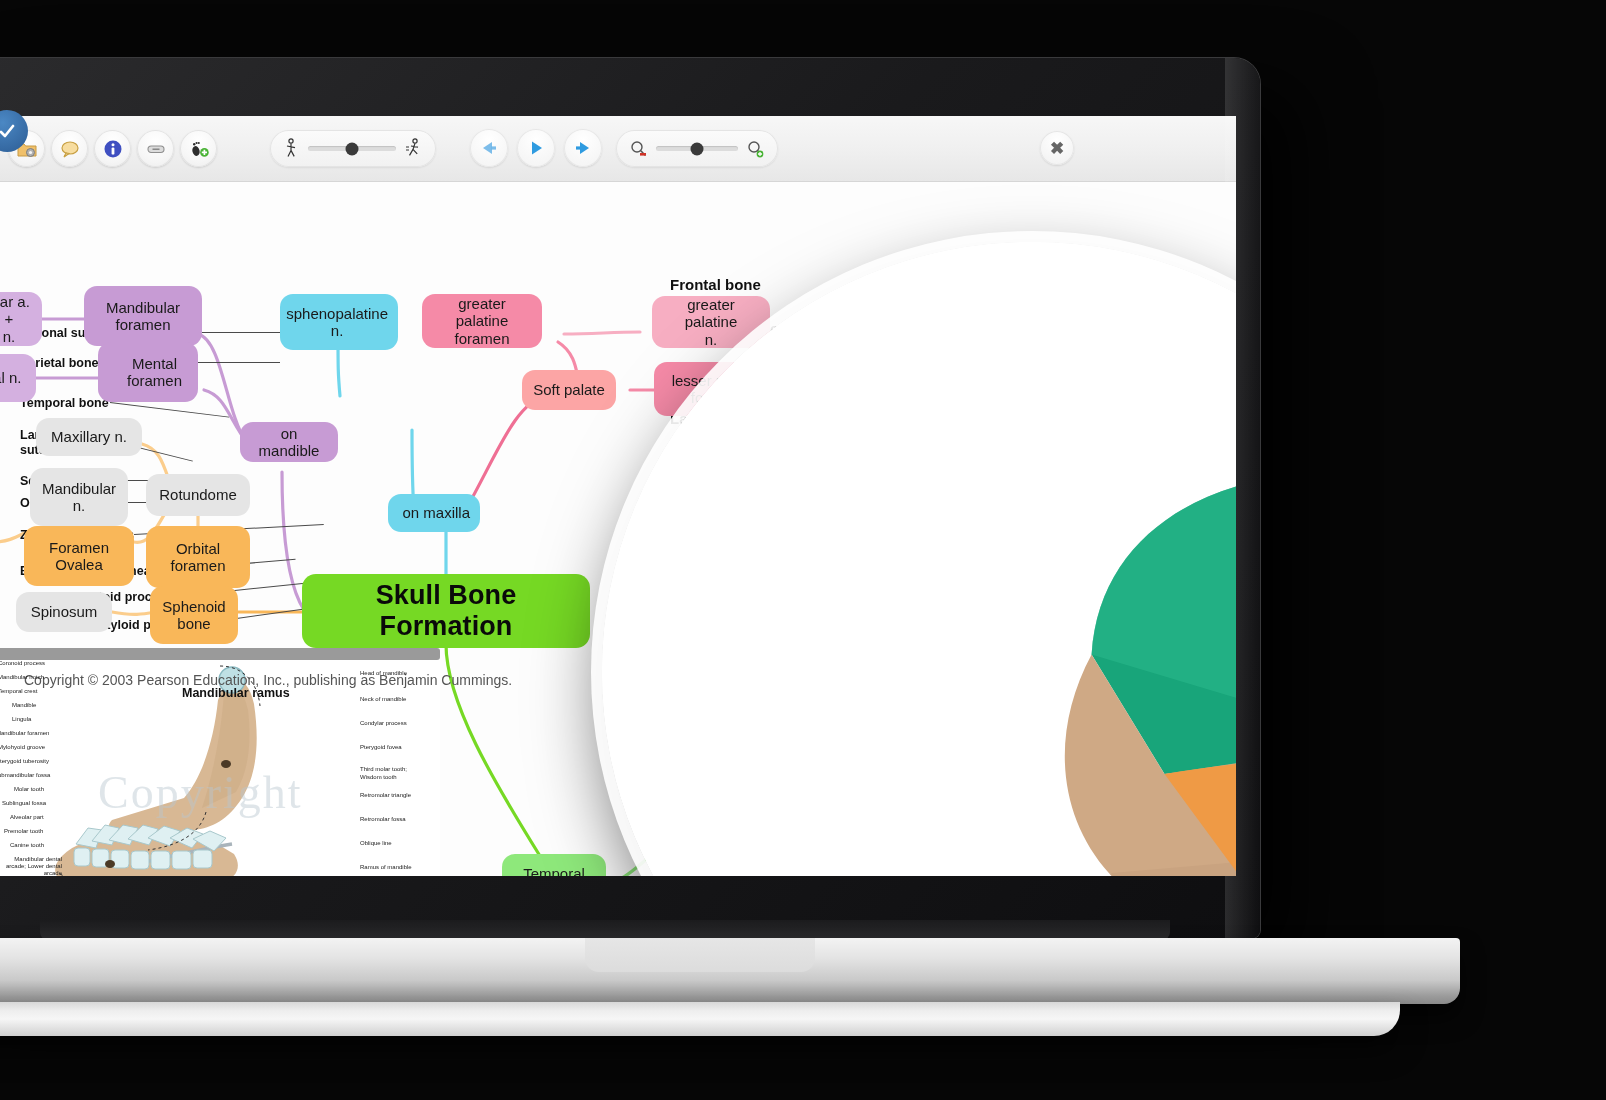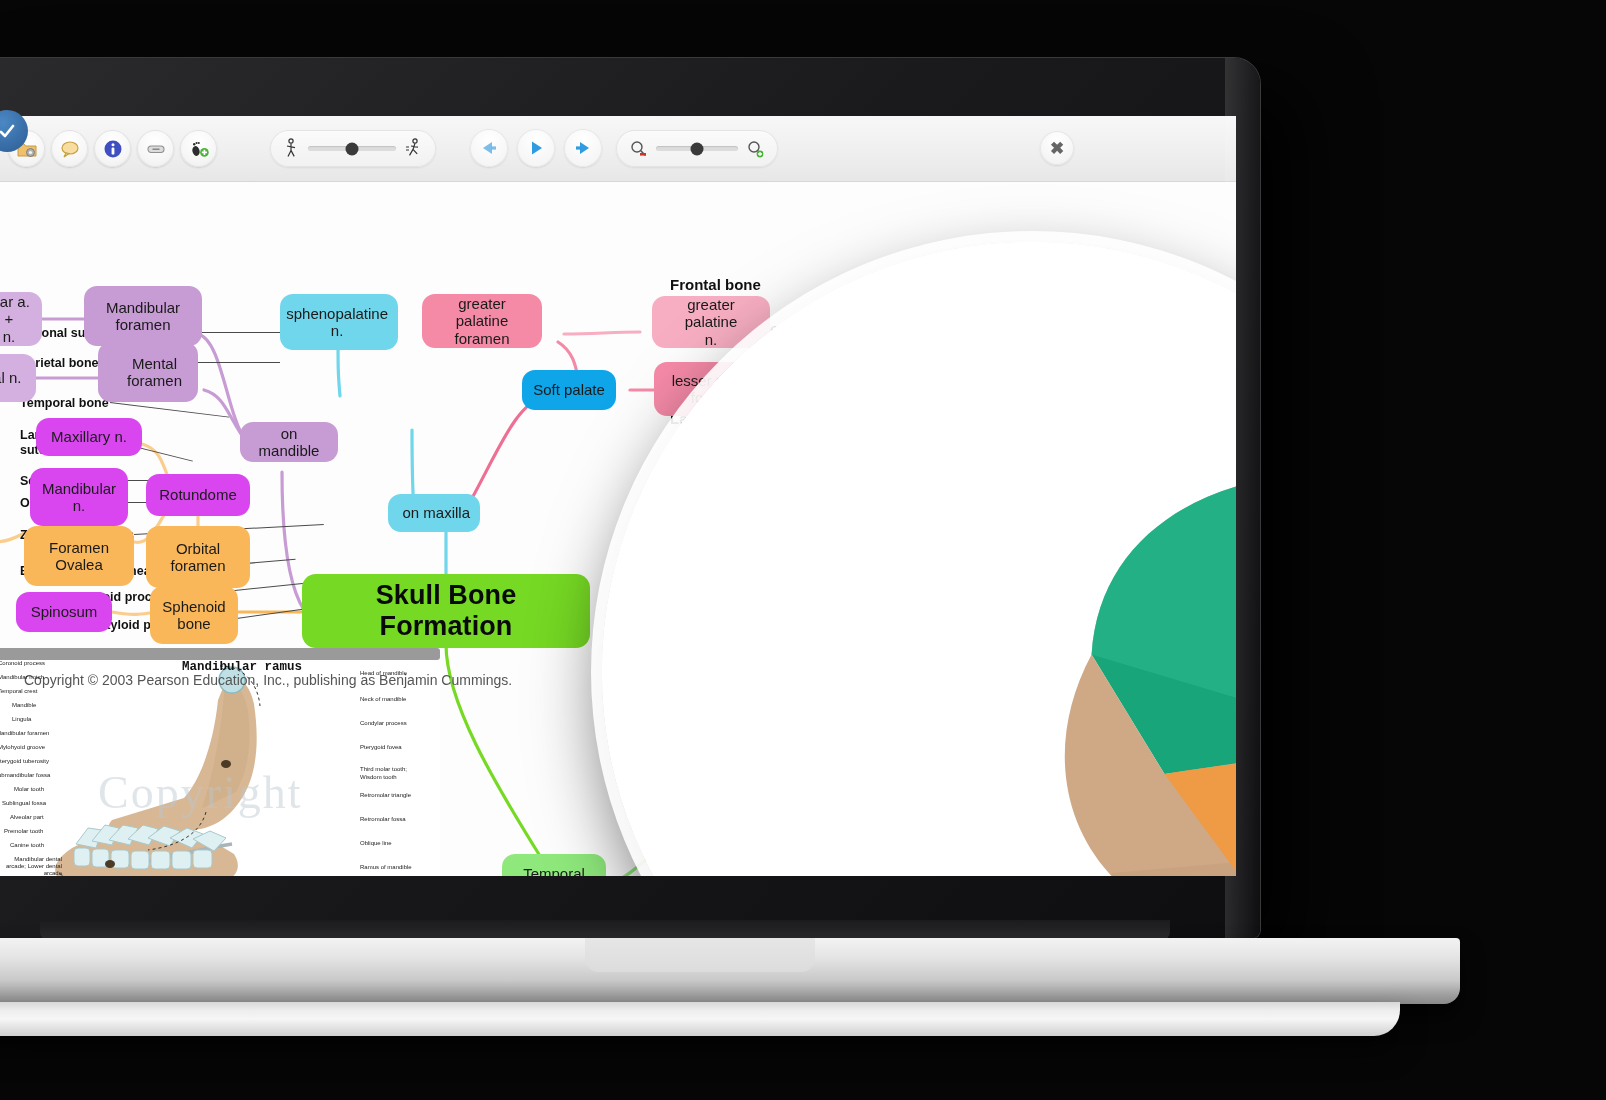--- a/index.html
+++ b/index.html
@@ -128,25 +128,25 @@
     text-align:center;
     font-size:15px; line-height:1.14;
     color:#1a1a1a;
     padding:6px 10px;
     cursor:pointer;
     z-index:6;
   }
   .n-purple  { background:#c79bd4; }
   .n-purple2 { background:#d4b0e0; }
   .n-orange  { background:#f9b759; }
-  .n-orange2 { background:#d946ef; }
+  .n-orange2 { background:#e5e5e5; }
   .n-cyan    { background:#6fd6ec;justify-content:flex-end; }
   .n-pink    { background:#f58aa7; }
   .n-pink2   { background:#f7aec2; }
-  .n-rose    { background:#0ea5e9; }
+  .n-rose    { background:#fca5a5; }
   .n-green   { background:#8ee87b; }
   .n-green2  { background:#aeeb9b; }
   .n-root{
     background:#76d924; color:#0a0a0a;
     font-size:27px; font-weight:bold; border-radius:14px;
     letter-spacing:.1px;
   }
 
   
   .anat{ position:absolute; z-index:2; }
@@ -489,21 +489,21 @@
           <div class="lbl" style="left:26px;top:174px;">Parietal bone</div>
           <div class="lbl" style="left:26px;top:214px;">Temporal bone</div>
           <div class="lbl" style="left:26px;top:246px;white-space:pre-line;line-height:1.22;">Lambdoid
 suture</div>
           <div class="lbl" style="left:26px;top:292px;">Squamous suture</div>
           <div class="lbl" style="left:26px;top:314px;">Occipital bone</div>
           <div class="lbl" style="left:26px;top:346px;">Zygomatic process</div>
           <div class="lbl" style="left:26px;top:382px;">External auditory meatus</div>
           <div class="lbl" style="left:80px;top:408px;">Mastoid process</div>
           <div class="lbl" style="left:104px;top:436px;">Styloid process</div>
-          <div class="lbl" style="left:188px;top:478px;font-family:Liberation Mono, monospace;">Mandibular ramus</div>
+          <div class="lbl" style="left:188px;top:504px;">Mandibular ramus</div>
 
           <div class="leader" style="left:120px;top:150px;width:200px;"></div>
           <div class="leader" style="left:116px;top:180px;width:170px;"></div>
           <div class="leader" style="left:116px;top:220px;width:120px;transform:rotate(7deg);transform-origin:left;"></div>
           <div class="leader" style="left:92px;top:252px;width:110px;transform:rotate(14deg);transform-origin:left;"></div>
           <div class="leader" style="left:128px;top:298px;width:68px;"></div>
           <div class="leader" style="left:114px;top:320px;width:64px;"></div>
           <div class="leader" style="left:140px;top:352px;width:190px;transform:rotate(-3deg);transform-origin:left;"></div>
           <div class="leader" style="left:172px;top:388px;width:130px;transform:rotate(-5deg);transform-origin:left;"></div>
           <div class="leader" style="left:184px;top:414px;width:130px;transform:rotate(-6deg);transform-origin:left;"></div>

